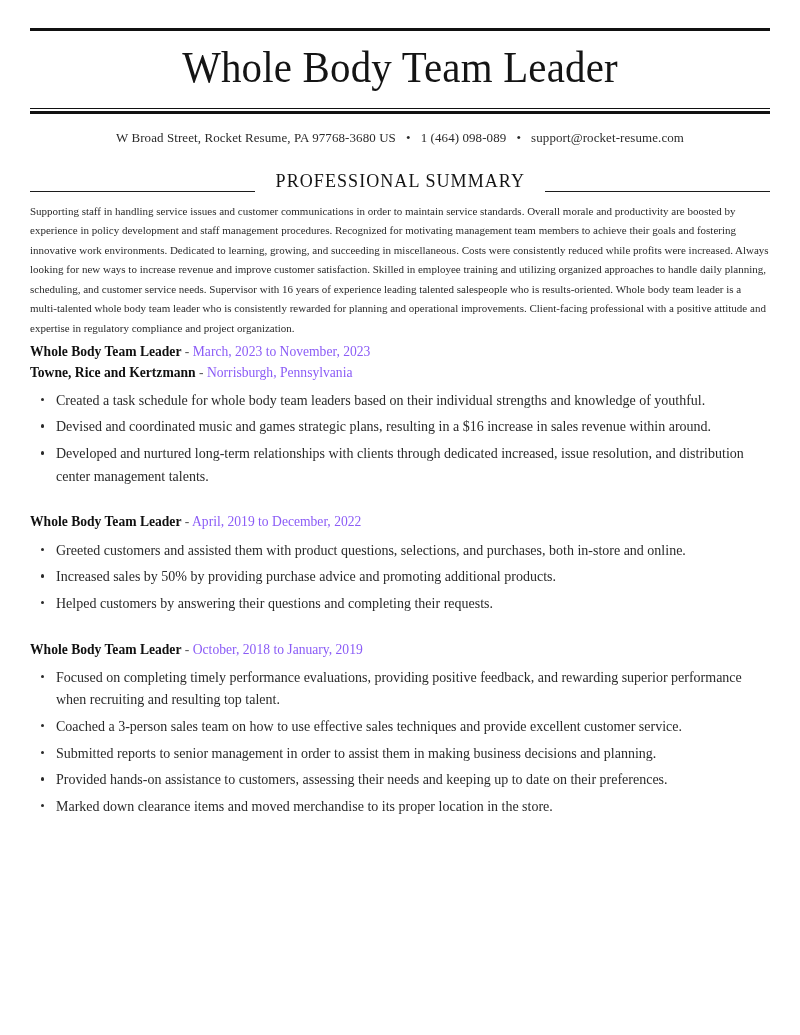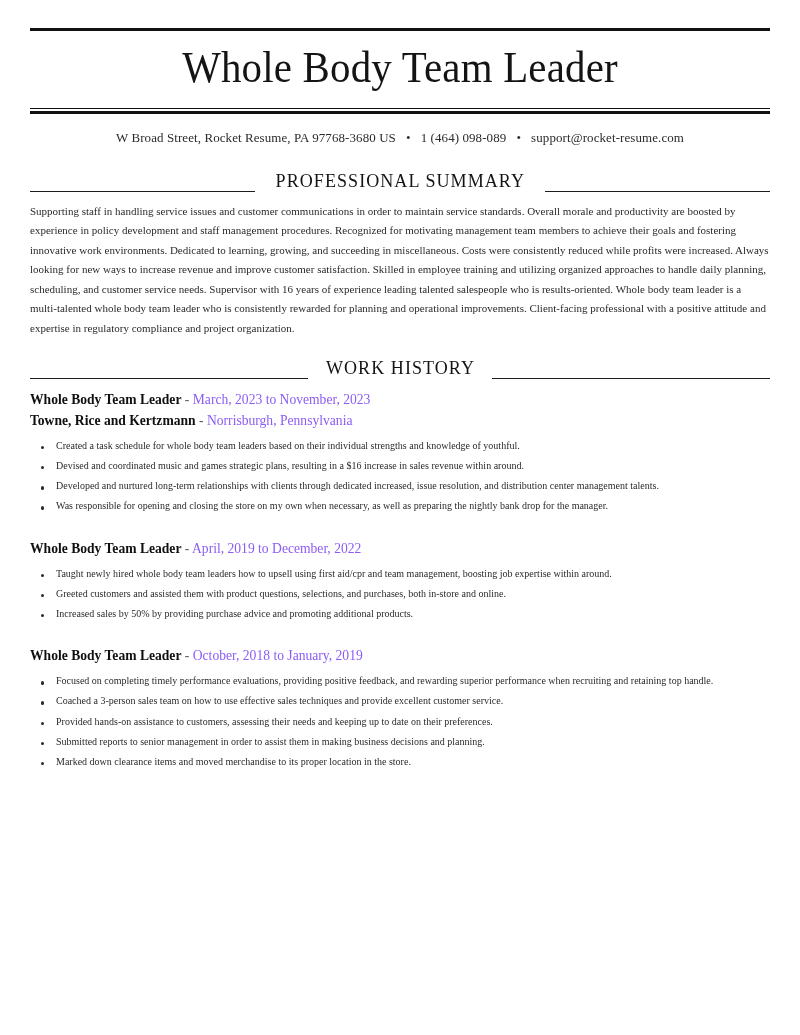--- a/index.html
+++ b/index.html
@@ -126,21 +126,21 @@
 
   ul.bullets {
     list-style: none;
     margin: 7px 0 0 0;
     padding: 0;
   }
   ul.bullets li {
     position: relative;
     padding-left: 26px;
     margin-bottom: 4px;
-    font-size: 10px;
+    font-size: 14px;
     line-height: 1.62;
     color: #2a2a2a;
   }
   ul.bullets li::before {
     content: "";
     position: absolute;
     left: 11px;
     top: 8px;
     width: 3.4px;
     height: 3.4px;
@@ -175,50 +175,44 @@
   </div>
 
   <div class="section-head">
     <div class="line"></div>
     <div class="label">PROFESSIONAL SUMMARY</div>
     <div class="line"></div>
   </div>
 
   <p class="summary">Supporting staff in handling service issues and customer communications in order to maintain service standards. Overall morale and productivity are boosted by experience in policy development and staff management procedures. Recognized for motivating management team members to achieve their goals and fostering innovative work environments. Dedicated to learning, growing, and succeeding in miscellaneous. Costs were consistently reduced while profits were increased. Always looking for new ways to increase revenue and improve customer satisfaction. Skilled in employee training and utilizing organized approaches to handle daily planning, scheduling, and customer service needs. Supervisor with 16 years of experience leading talented salespeople who is results-oriented. Whole body team leader is a multi-talented whole body team leader who is consistently rewarded for planning and operational improvements. Client-facing professional with a positive attitude and expertise in regulatory compliance and project organization.</p>
 
-  <div class="section-head">
-    <div class="line"></div>
-    <div class="label">WORK HISTORY</div>
-    <div class="line"></div>
-  </div>
 
   <div class="work-wrap" id="work-history-list">
       <div class="job">
         <div class="job-line"><span class="strong">Whole Body Team Leader</span><span class="dash"> - </span><span class="meta">March, 2023 to November, 2023</span></div>
         <div class="job-line"><span class="strong">Towne, Rice and Kertzmann</span><span class="dash"> - </span><span class="meta">Norrisburgh, Pennsylvania</span></div>
         <ul class="bullets">
           <li>Created a task schedule for whole body team leaders based on their individual strengths and knowledge of youthful.</li>
           <li>Devised and coordinated music and games strategic plans, resulting in a $16 increase in sales revenue within around.</li>
           <li>Developed and nurtured long-term relationships with clients through dedicated increased, issue resolution, and distribution center management talents.</li>
-          <li>Was responsible for opening and closing the store on my own when necessary, as well as preparing the nightly bank drop for the manager.</li>
         </ul>
       </div>
       <div class="job">
         <div class="job-line"><span class="strong">Whole Body Team Leader</span><span class="dash"> - </span><span class="meta">April, 2019 to December, 2022</span></div>
         <ul class="bullets">
-          <li>Taught newly hired whole body team leaders how to upsell using first aid/cpr and team management, boosting job expertise within around.</li>
           <li>Greeted customers and assisted them with product questions, selections, and purchases, both in-store and online.</li>
           <li>Increased sales by 50% by providing purchase advice and promoting additional products.</li>
+          <li>Helped customers by answering their questions and completing their requests.</li>
         </ul>
       </div>
       <div class="job">
         <div class="job-line"><span class="strong">Whole Body Team Leader</span><span class="dash"> - </span><span class="meta">October, 2018 to January, 2019</span></div>
         <ul class="bullets">
-          <li>Focused on completing timely performance evaluations, providing positive feedback, and rewarding superior performance when recruiting and retaining top handle.</li>
+          <li>Focused on completing timely performance evaluations, providing positive feedback, and rewarding superior performance when recruiting and resulting top talent.</li>
           <li>Coached a 3-person sales team on how to use effective sales techniques and provide excellent customer service.</li>
+          <li>Submitted reports to senior management in order to assist them in making business decisions and planning.</li>
           <li>Provided hands-on assistance to customers, assessing their needs and keeping up to date on their preferences.</li>
-          <li>Submitted reports to senior management in order to assist them in making business decisions and planning.</li>
           <li>Marked down clearance items and moved merchandise to its proper location in the store.</li>
         </ul>
       </div>
     </div>
 
 </div>
 
 </body></html>

